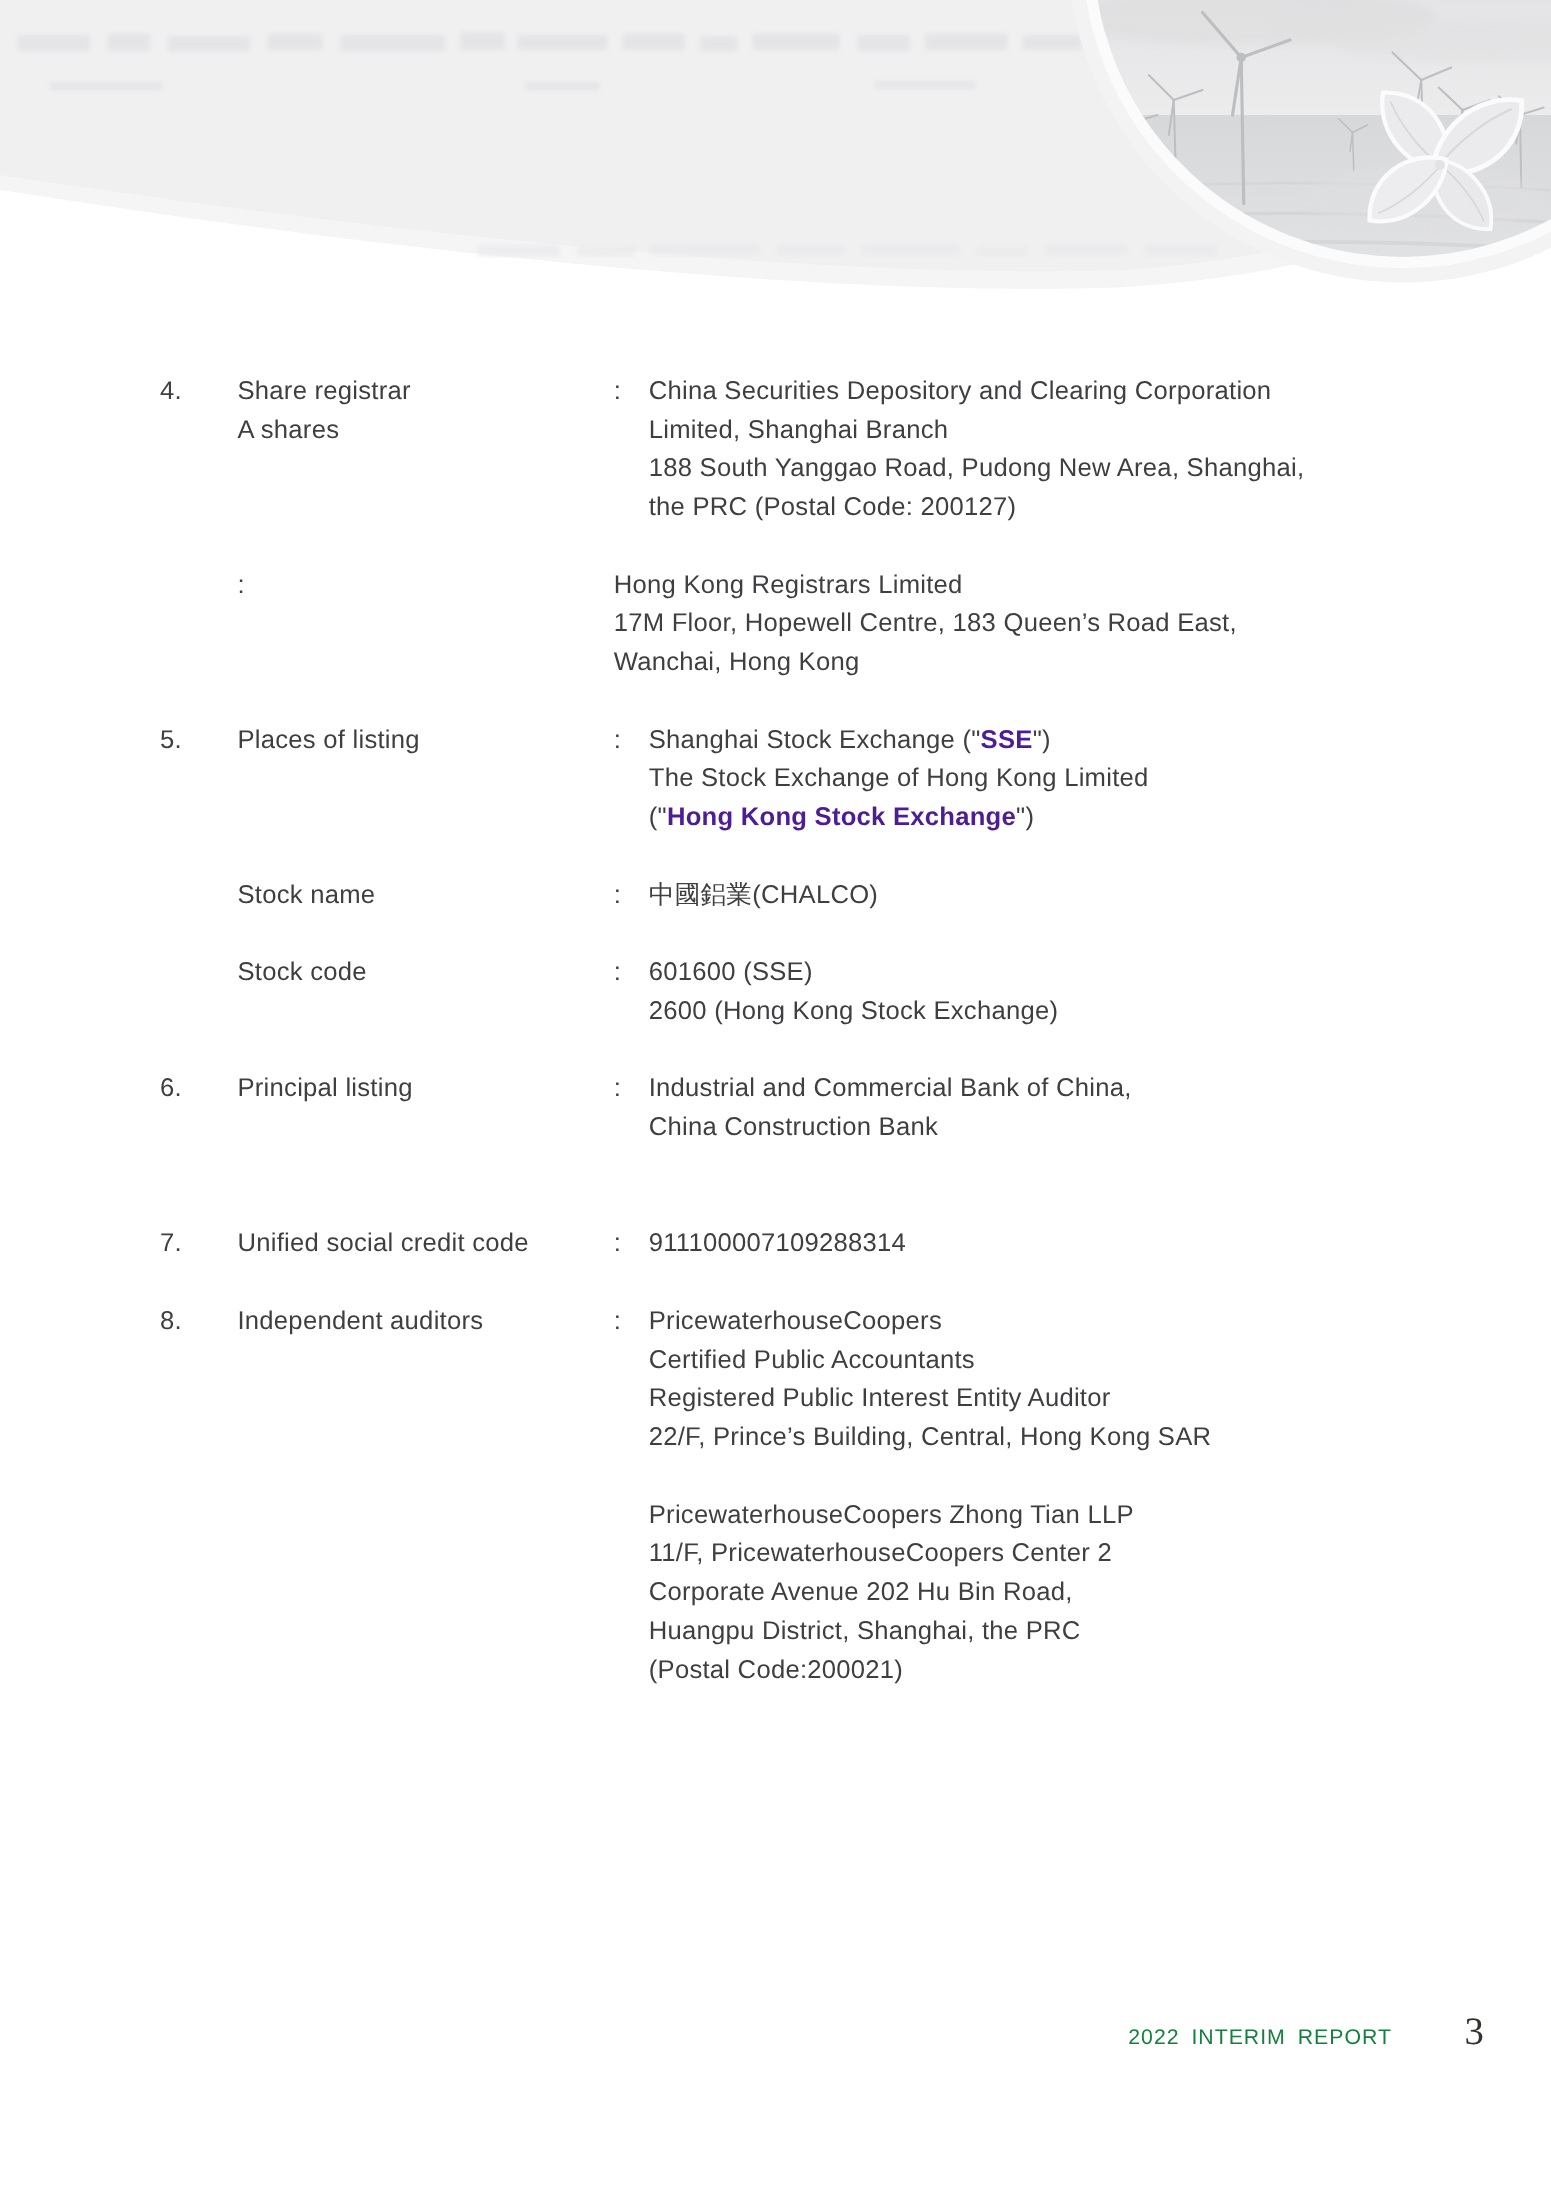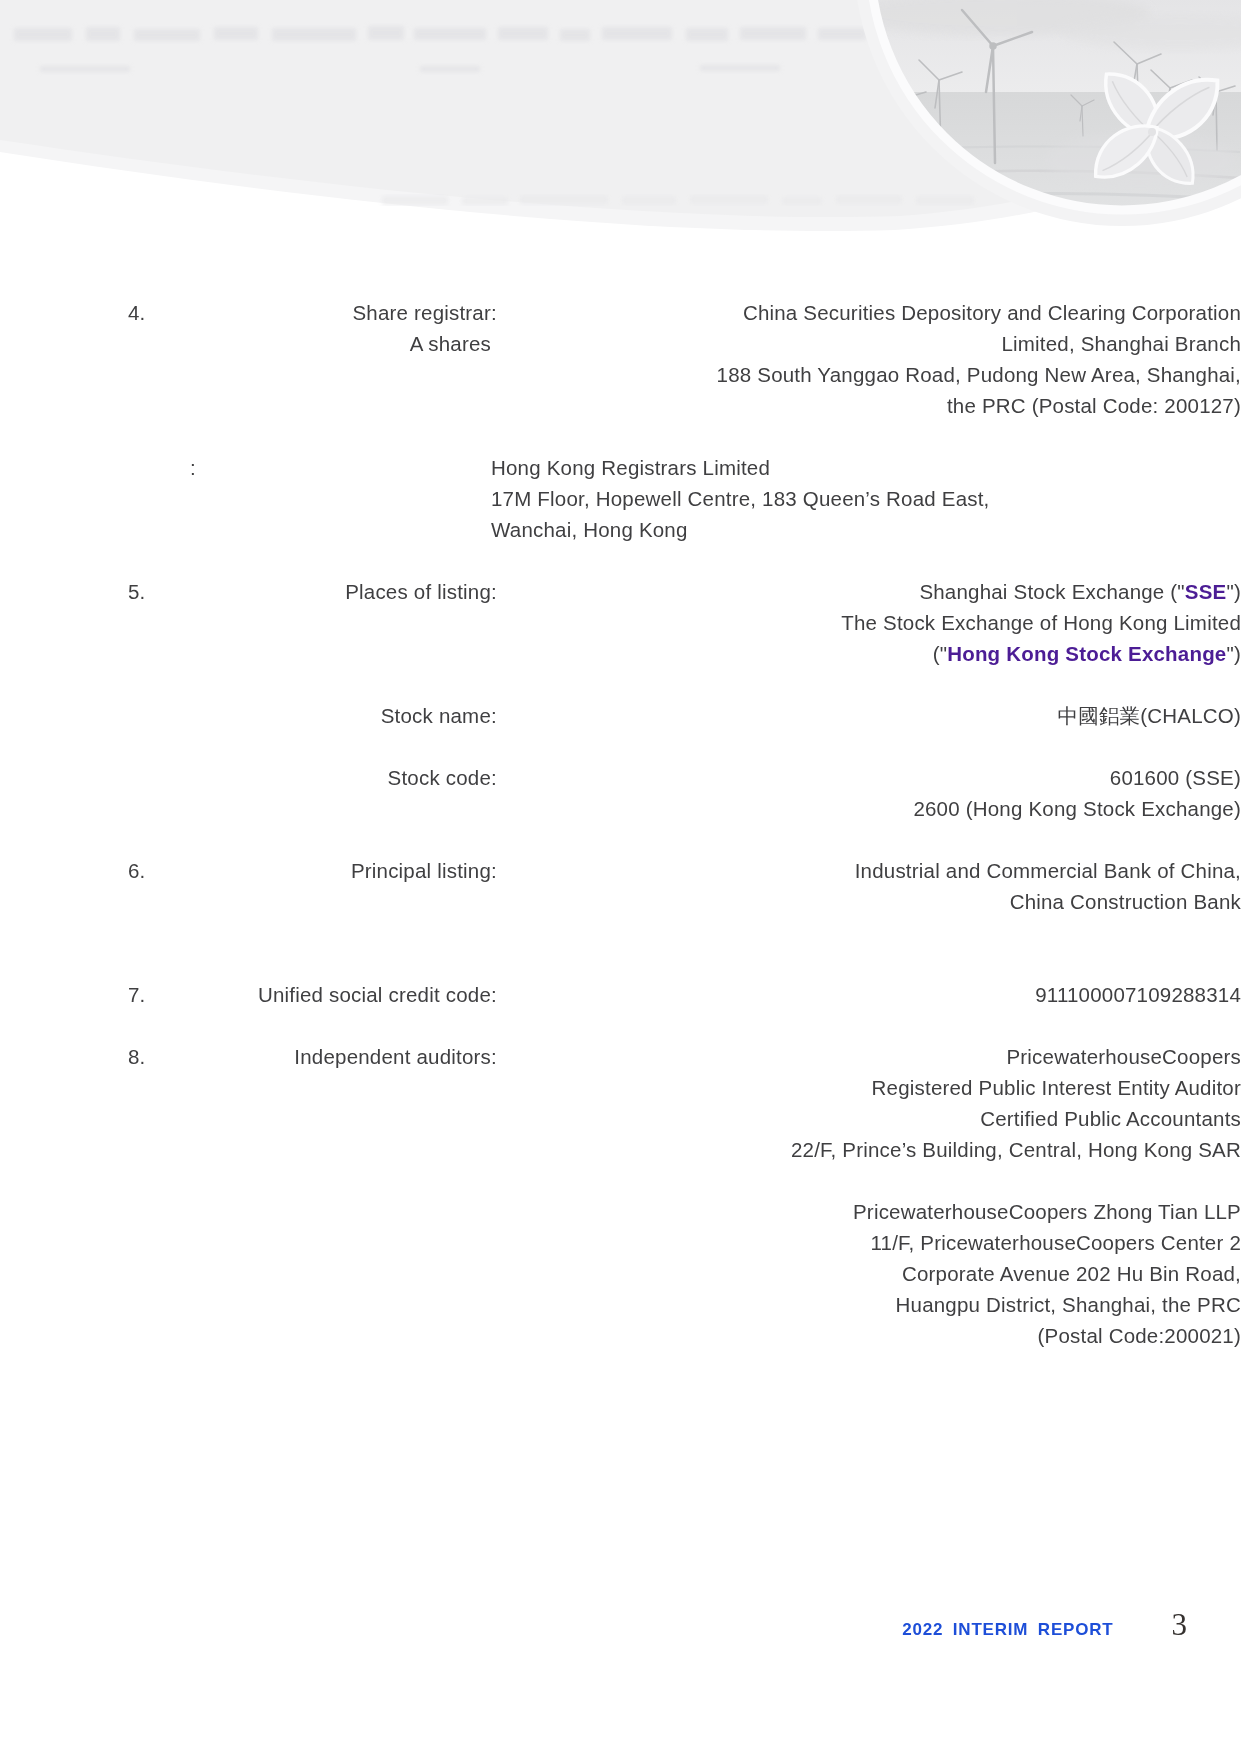--- a/index.html
+++ b/index.html
@@ -13,29 +13,29 @@
   .content{position:absolute;top:297px;left:0;width:1241px;}
   .info-item{margin:0;}
   .info-item:nth-child(4){padding-top:31px;} 
   .info-row{
     display:grid;
     grid-template-columns:62px 301px 28px auto;
     margin:0 0 31px 128px;
     font-size:20.5px;line-height:31px;letter-spacing:.2px;
   }
   .cell{white-space:nowrap;}
-  .cell .line{height:31px;text-align:right;}
+  .cell .line{height:31px;}
   .label .line.indent{padding-left:26px;}
   .value span.b{font-weight:bold;color:#4c1d95;}
   .footer{
     position:absolute;top:1607px;right:54px;
     display:flex;align-items:baseline;gap:58px;
   }
   .footer .report-label{
-    font-size:17px;font-weight:700;color:#1d4ed8;
+    font-size:17px;font-weight:400;color:#15803d;
     letter-spacing:.8px;word-spacing:4px;
   }
   .footer .pagenum{
     font-family:"Liberation Serif","DejaVu Serif",serif;
     font-size:31px;font-weight:400;color:#35312f;
   }
 </style>
 </head>
 <body>
 
@@ -267,22 +267,22 @@
       </div>
       <div class="info-item">
         <div class="info-row">
           <div class="cell num">8.</div>
           <div class="cell label">
             <div class="line">Independent auditors</div>
           </div>
           <div class="cell colon">:</div>
           <div class="cell value">
             <div class="line"><span>PricewaterhouseCoopers</span></div>
+            <div class="line"><span>Certified Public Accountants</span></div>
             <div class="line"><span>Registered Public Interest Entity Auditor</span></div>
-            <div class="line"><span>Certified Public Accountants</span></div>
             <div class="line"><span>22/F, Prince’s Building, Central, Hong Kong SAR</span></div>
             <div class="line">&nbsp;</div>
             <div class="line"><span>PricewaterhouseCoopers Zhong Tian LLP</span></div>
             <div class="line"><span>11/F, PricewaterhouseCoopers Center 2</span></div>
             <div class="line"><span>Corporate Avenue 202 Hu Bin Road,</span></div>
             <div class="line"><span>Huangpu District, Shanghai, the PRC</span></div>
             <div class="line"><span>(Postal Code:200021)</span></div>
           </div>
         </div>
       </div>

